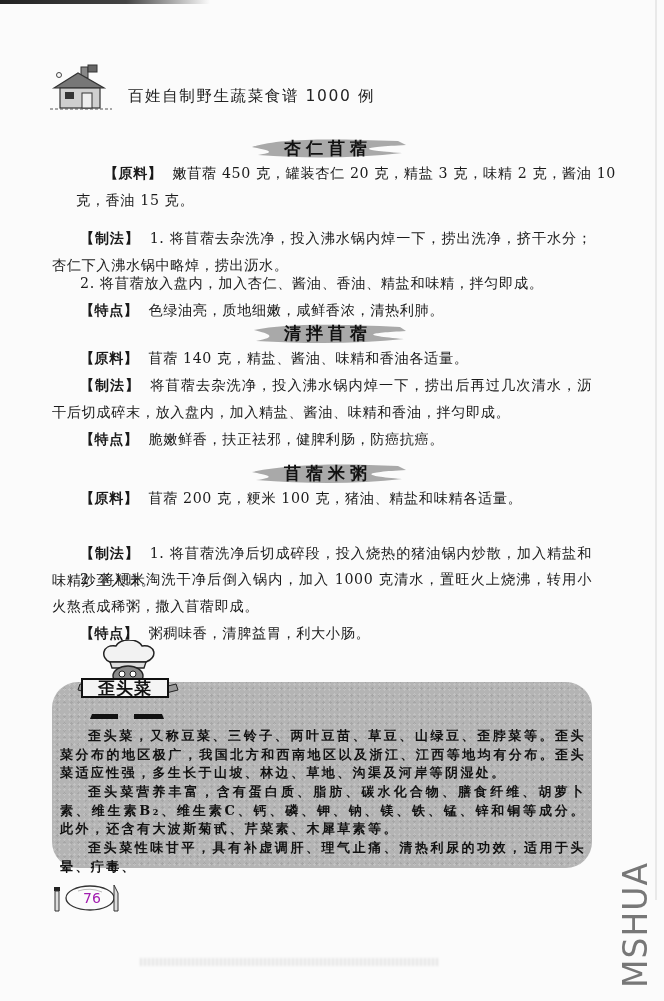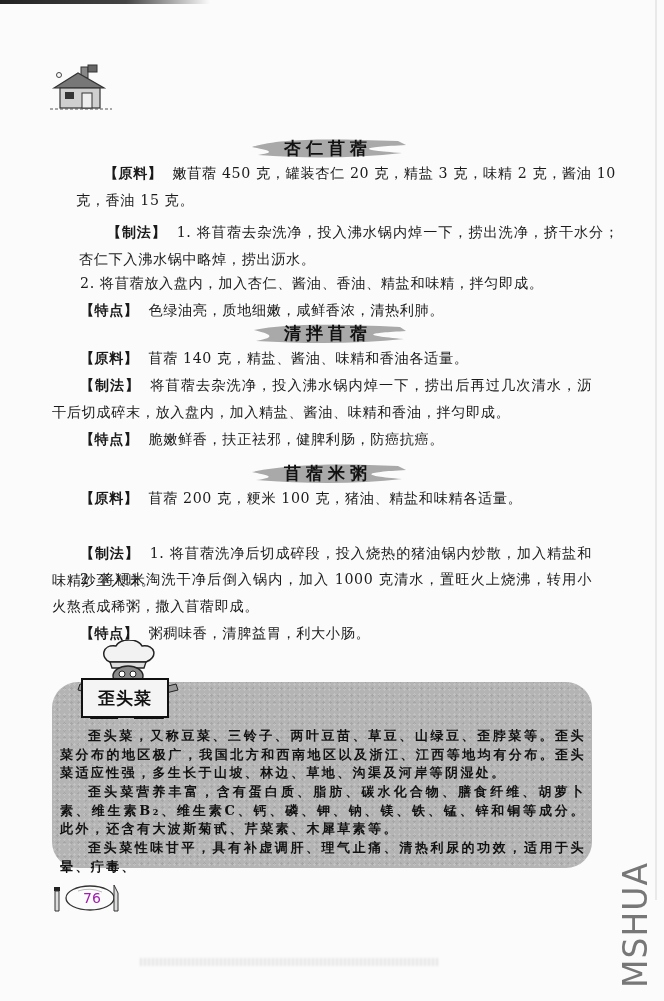--- a/index.html
+++ b/index.html
@@ -52,21 +52,21 @@
     background-size:5px 5px, 7px 7px;
     background-position:0 0, 2px 3px;
   }
   .box-text {
     position:absolute; left:60px; width:526px;
     font-size:13px; line-height:18.5px; font-weight:bold;
     letter-spacing:2.4px; color:#111; text-align:justify;
   }
   .chef { position:absolute; left:72px; top:640px; width:110px; height:80px; }
   .sign {
-    position:absolute; left:81px; top:678px; width:88px; height:40px;
+    position:absolute; left:81px; top:678px; width:88px; height:20px;
     background:#f4f4f4; border:2px solid #111; box-sizing:border-box;
     display:flex; align-items:center; justify-content:center;
     font-family:"DejaVu Sans","Liberation Sans",sans-serif;
     font-weight:bold; font-size:17px; letter-spacing:1px; color:#111;
   }
   .page-num-wrap { position:absolute; left:50px; top:883px; width:70px; height:32px; }
   .page-num {
     position:absolute; left:22px; top:4px; width:40px; height:22px;
     display:flex; align-items:center; justify-content:center;
     font-family:"DejaVu Sans","Liberation Sans",sans-serif; font-size:14px; color:#a21caf;
@@ -94,32 +94,33 @@
   <svg class="house" viewBox="0 0 70 48">
     <circle cx="11" cy="11" r="2.5" fill="none" stroke="#444" stroke-width="1"></circle>
     <rect x="33" y="3" width="7" height="11" fill="#888" stroke="#333" stroke-width="1"></rect>
     <rect x="40" y="1" width="9" height="7" fill="#666" stroke="#333" stroke-width="1"></rect>
     <polygon points="6,24 30,9 56,24" fill="#777" stroke="#333" stroke-width="1.2"></polygon>
     <rect x="12" y="24" width="40" height="20" fill="#cfcfcf" stroke="#333" stroke-width="1.2"></rect>
     <rect x="17" y="28" width="9" height="7" fill="#333"></rect>
     <rect x="34" y="29" width="10" height="15" fill="#eee" stroke="#333" stroke-width="1"></rect>
     <line x1="2" y1="45" x2="64" y2="45" stroke="#555" stroke-width="1.2" stroke-dasharray="3 2"></line>
   </svg>
+  <div class="book-title">百姓自制野生蔬菜食谱 1000 例</div>
 </div>
 
 <div class="recipe-title" style="top:133px;">
   <svg class="brush" viewBox="0 0 160 26" preserveAspectRatio="none">
     <path d="M4,12 C30,4 70,3 150,6 L158,10 C120,12 100,14 154,18 C110,23 60,24 10,20 C30,17 20,15 4,12 Z" fill="#9a9a9a" opacity="0.85"></path>
   </svg>
   <span>杏仁苜蓿</span>
 </div>
 <div class="para indent" style="top:160px;margin-left:24px;">
   <span class="label">【原料】</span><span>嫩苜蓿 450 克，罐装杏仁 20 克，精盐 3 克，味精 2 克，酱油 10 克，香油 15 克。</span>
 </div>
-<div class="para indent" style="top:219px;margin-left:27px;">
+<div class="para indent" style="top:225px;">
   <span class="label">【制法】</span><span>1. 将苜蓿去杂洗净，投入沸水锅内焯一下，捞出洗净，挤干水分；杏仁下入沸水锅中略焯，捞出沥水。</span>
 </div>
 <div class="para indent" style="top:270px;">2. 将苜蓿放入盘内，加入杏仁、酱油、香油、精盐和味精，拌匀即成。</div>
 <div class="para indent" style="top:297px;">
   <span class="label">【特点】</span><span>色绿油亮，质地细嫩，咸鲜香浓，清热利肺。</span>
 </div>
 
 <div class="recipe-title" style="top:318px;">
   <svg class="brush" viewBox="0 0 160 26" preserveAspectRatio="none">
     <path d="M6,10 C40,3 90,4 152,7 L158,11 C120,13 110,15 156,19 C110,24 60,24 8,21 C30,17 22,14 6,10 Z" fill="#9a9a9a" opacity="0.85"></path>

